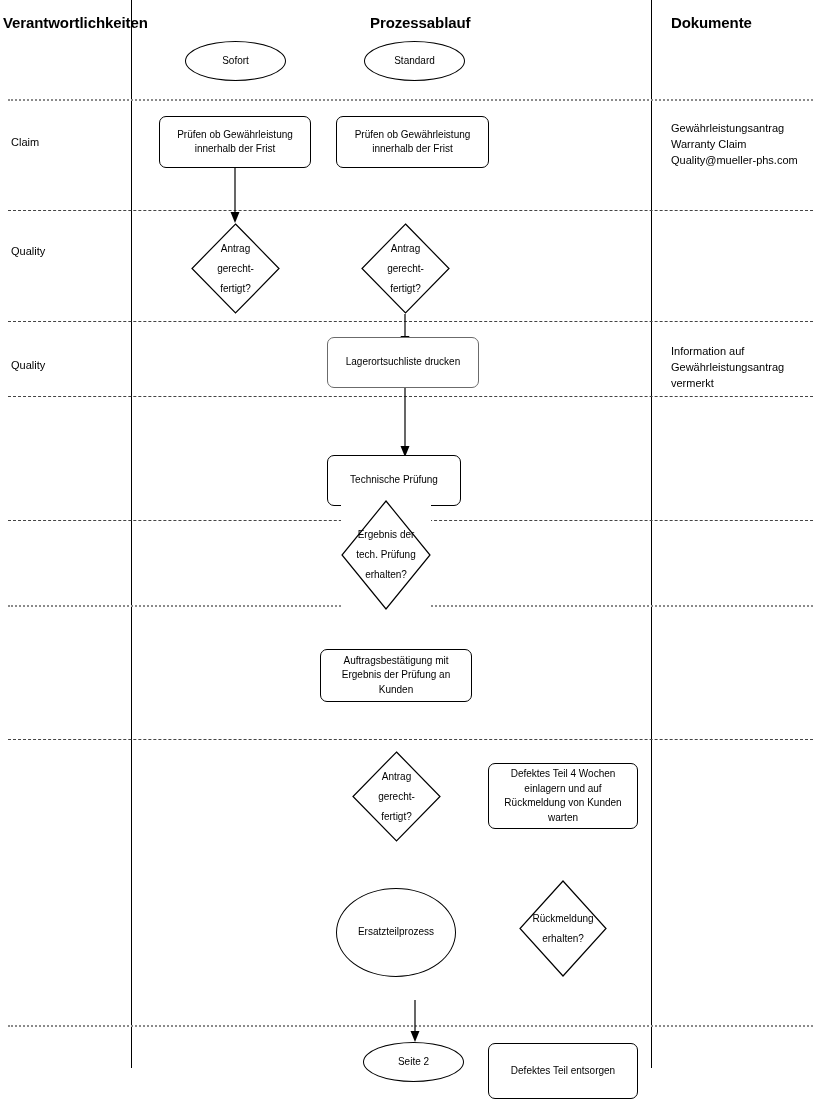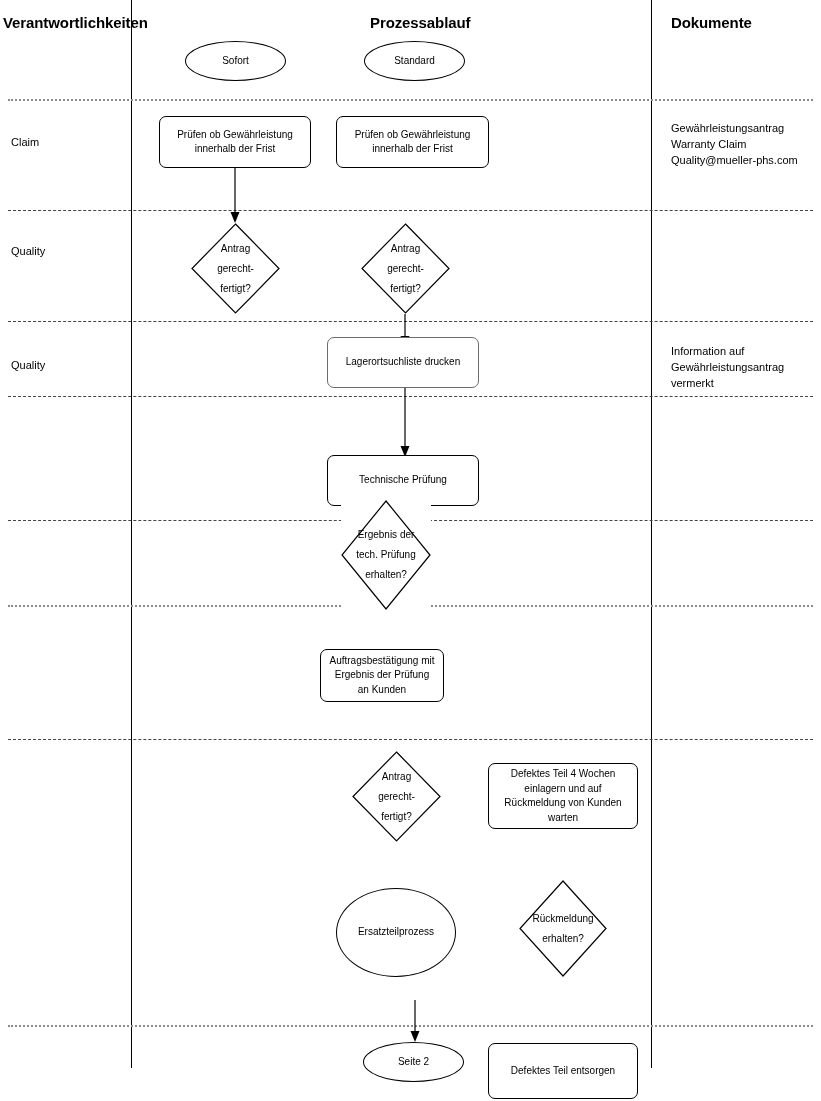--- a/index.html
+++ b/index.html
@@ -168,32 +168,32 @@
     <svg width="89" height="91" viewBox="0 0 89 91">
       <polygon points="44.5,1 88,45.5 44.5,90 1,45.5" fill="#ffffff" stroke="#000000" stroke-width="1.2"></polygon>
     </svg>
     <span class="dlabel" style="white-space:pre-line;">Antrag
 gerecht-
 fertigt?</span>
   </div>
 
   <div class="shape box gray" style="left:327px; top:337px; width:152px; height:51px; padding:0 5px;">Lagerortsuchliste drucken</div>
 
-  <div class="shape box" style="left:327px; top:455px; width:152px; height:51px; padding:0 6px;">Technische Prüfung</div>
+  <div class="shape box" style="left:327px; top:455px; width:134px; height:51px; padding:0 6px;">Technische Prüfung</div>
 
   <div class="shape diamond" style="left:341px; top:500px; width:90px; height:110px;">
     <svg width="90" height="110" viewBox="0 0 90 110">
       <polygon points="45,1 89,55 45,109 1,55" fill="none" stroke="#000000" stroke-width="1.2"></polygon>
     </svg>
     <span class="dlabel" style="white-space:pre-line;">Ergebnis der
 tech. Prüfung
 erhalten?</span>
   </div>
 
-  <div class="shape box" style="left:320px; top:649px; width:124px; height:53px; padding:0 8px;">Auftragsbestätigung mit Ergebnis der Prüfung an Kunden</div>
+  <div class="shape box" style="left:320px; top:649px; width:152px; height:53px; padding:0 8px;">Auftragsbestätigung mit Ergebnis der Prüfung an Kunden</div>
 
   <div class="shape diamond" style="left:352px; top:751px; width:89px; height:91px;">
     <svg width="89" height="91" viewBox="0 0 89 91">
       <polygon points="44.5,1 88,45.5 44.5,90 1,45.5" fill="#ffffff" stroke="#000000" stroke-width="1.2"></polygon>
     </svg>
     <span class="dlabel" style="white-space:pre-line;">Antrag
 gerecht-
 fertigt?</span>
   </div>
 

